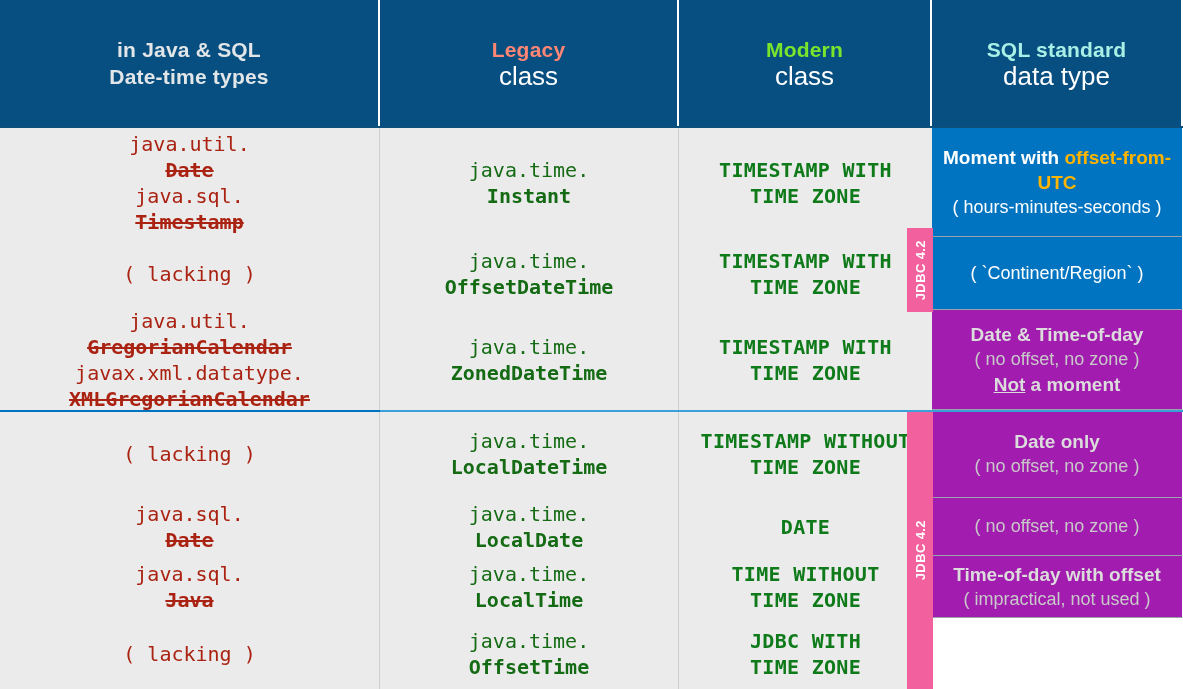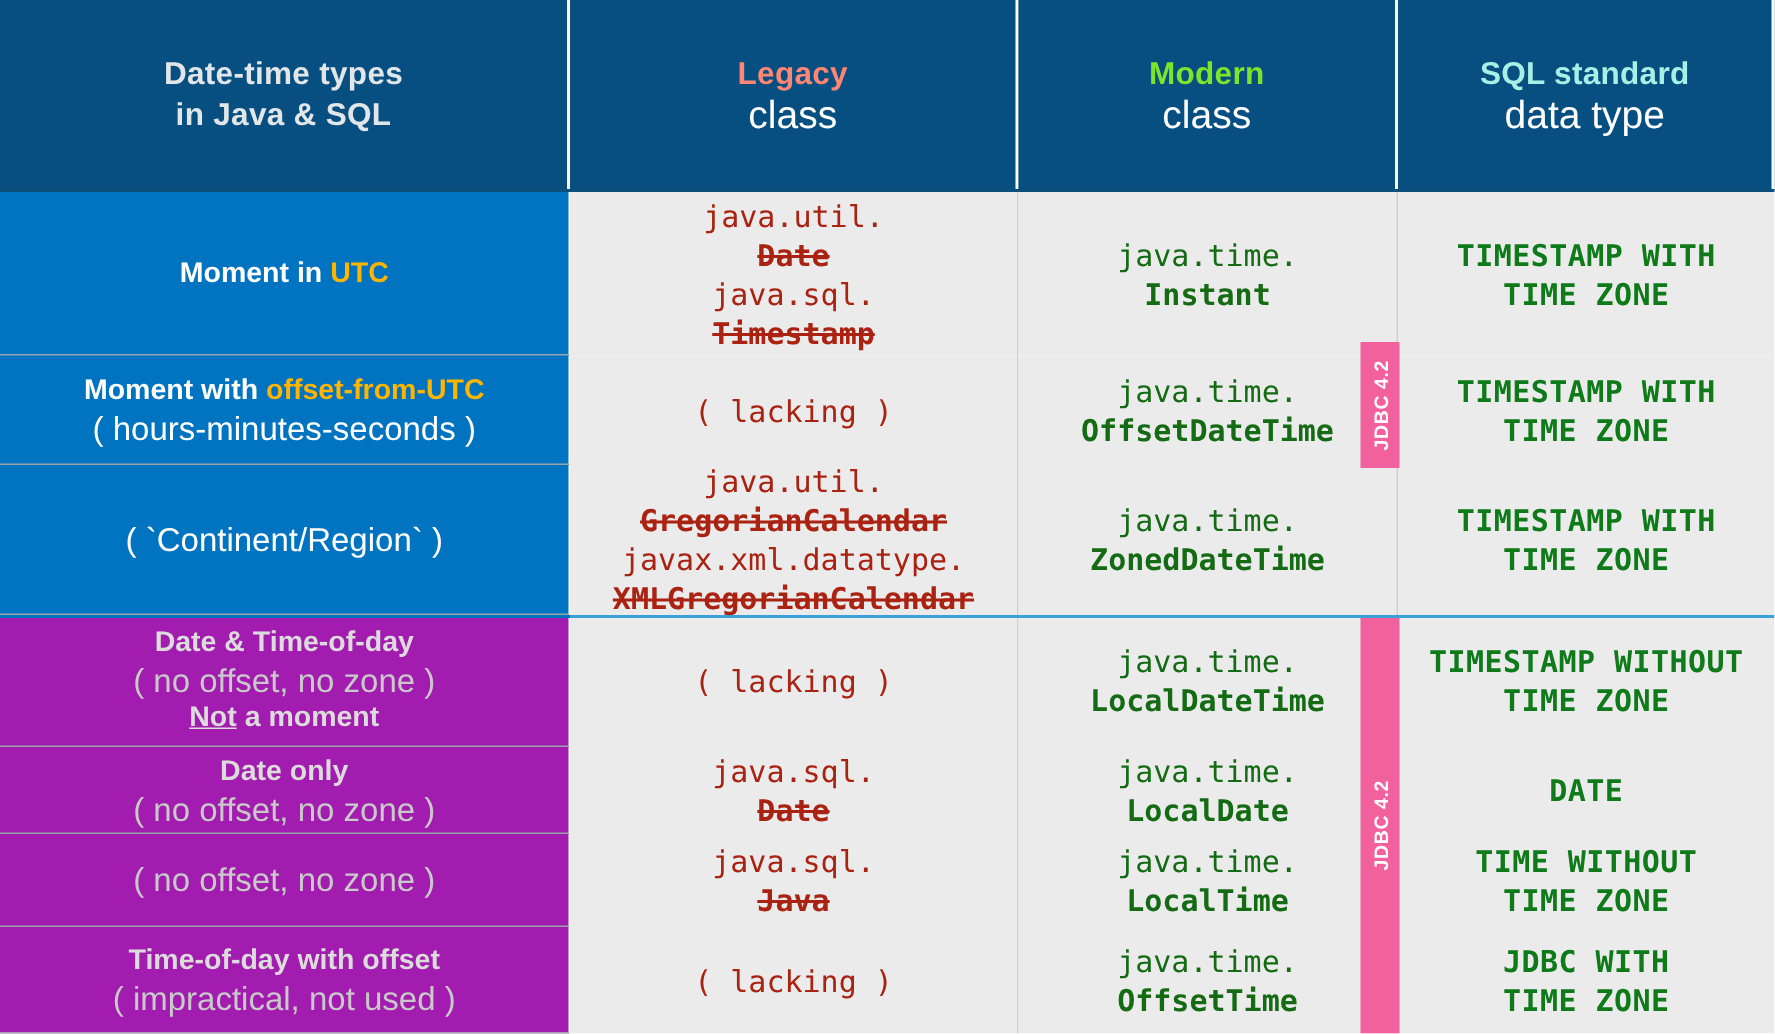--- a/index.html
+++ b/index.html
@@ -73,21 +73,21 @@
   .lbl.gray {
     background: #a21caf;
     color: #d8d8d8;
   }
   .lbl .main {
     font-size: 19px;
     font-weight: bold;
     line-height: 25px;
   }
   .lbl .sub {
-    font-size: 22px;
+    font-size: 18px;
     font-weight: normal;
     line-height: 25px;
   }
   .lbl.gray .main { color: #dcdcdc; }
   .lbl.gray .sub  { color: #c9c9c9; }
   .hi { color: #ffb400; }
   .und { text-decoration: underline; }
 
   
   .code {
@@ -165,41 +165,36 @@
     width: 26px;
     height: 277px;
   }
 </style>
 </head>
 <body>
 
 <div class="table">
 
   <div class="cell hdr hdr-title">
+    <div class="l1">in Java &amp; SQL</div>
     <div class="l1">Date-time types</div>
-    <div class="l1">in Java &amp; SQL</div>
   </div>
   <div class="cell hdr hdr-legacy">
     <div class="l1">Legacy</div>
     <div class="l2">class</div>
   </div>
   <div class="cell hdr hdr-modern">
     <div class="l1">Modern</div>
     <div class="l2">class</div>
   </div>
   <div class="cell hdr hdr-sql">
     <div class="l1">SQL standard</div>
     <div class="l2">data type</div>
   </div>
 
-  <div class="cell lbl blue">
-    <div class="main">
-      <span>Moment in </span><span class="hi">UTC</span>
-    </div>
-  </div>
   <div class="cell code legacy">
     <div class="pkg">java.util.</div>
     <div class="cls strike">Date</div>
     <div class="pkg">java.sql.</div>
     <div class="cls strike">Timestamp</div>
   </div>
   <div class="cell code modern">
     <div class="pkg">java.time.</div>
     <div class="cls">Instant</div>
   </div>

